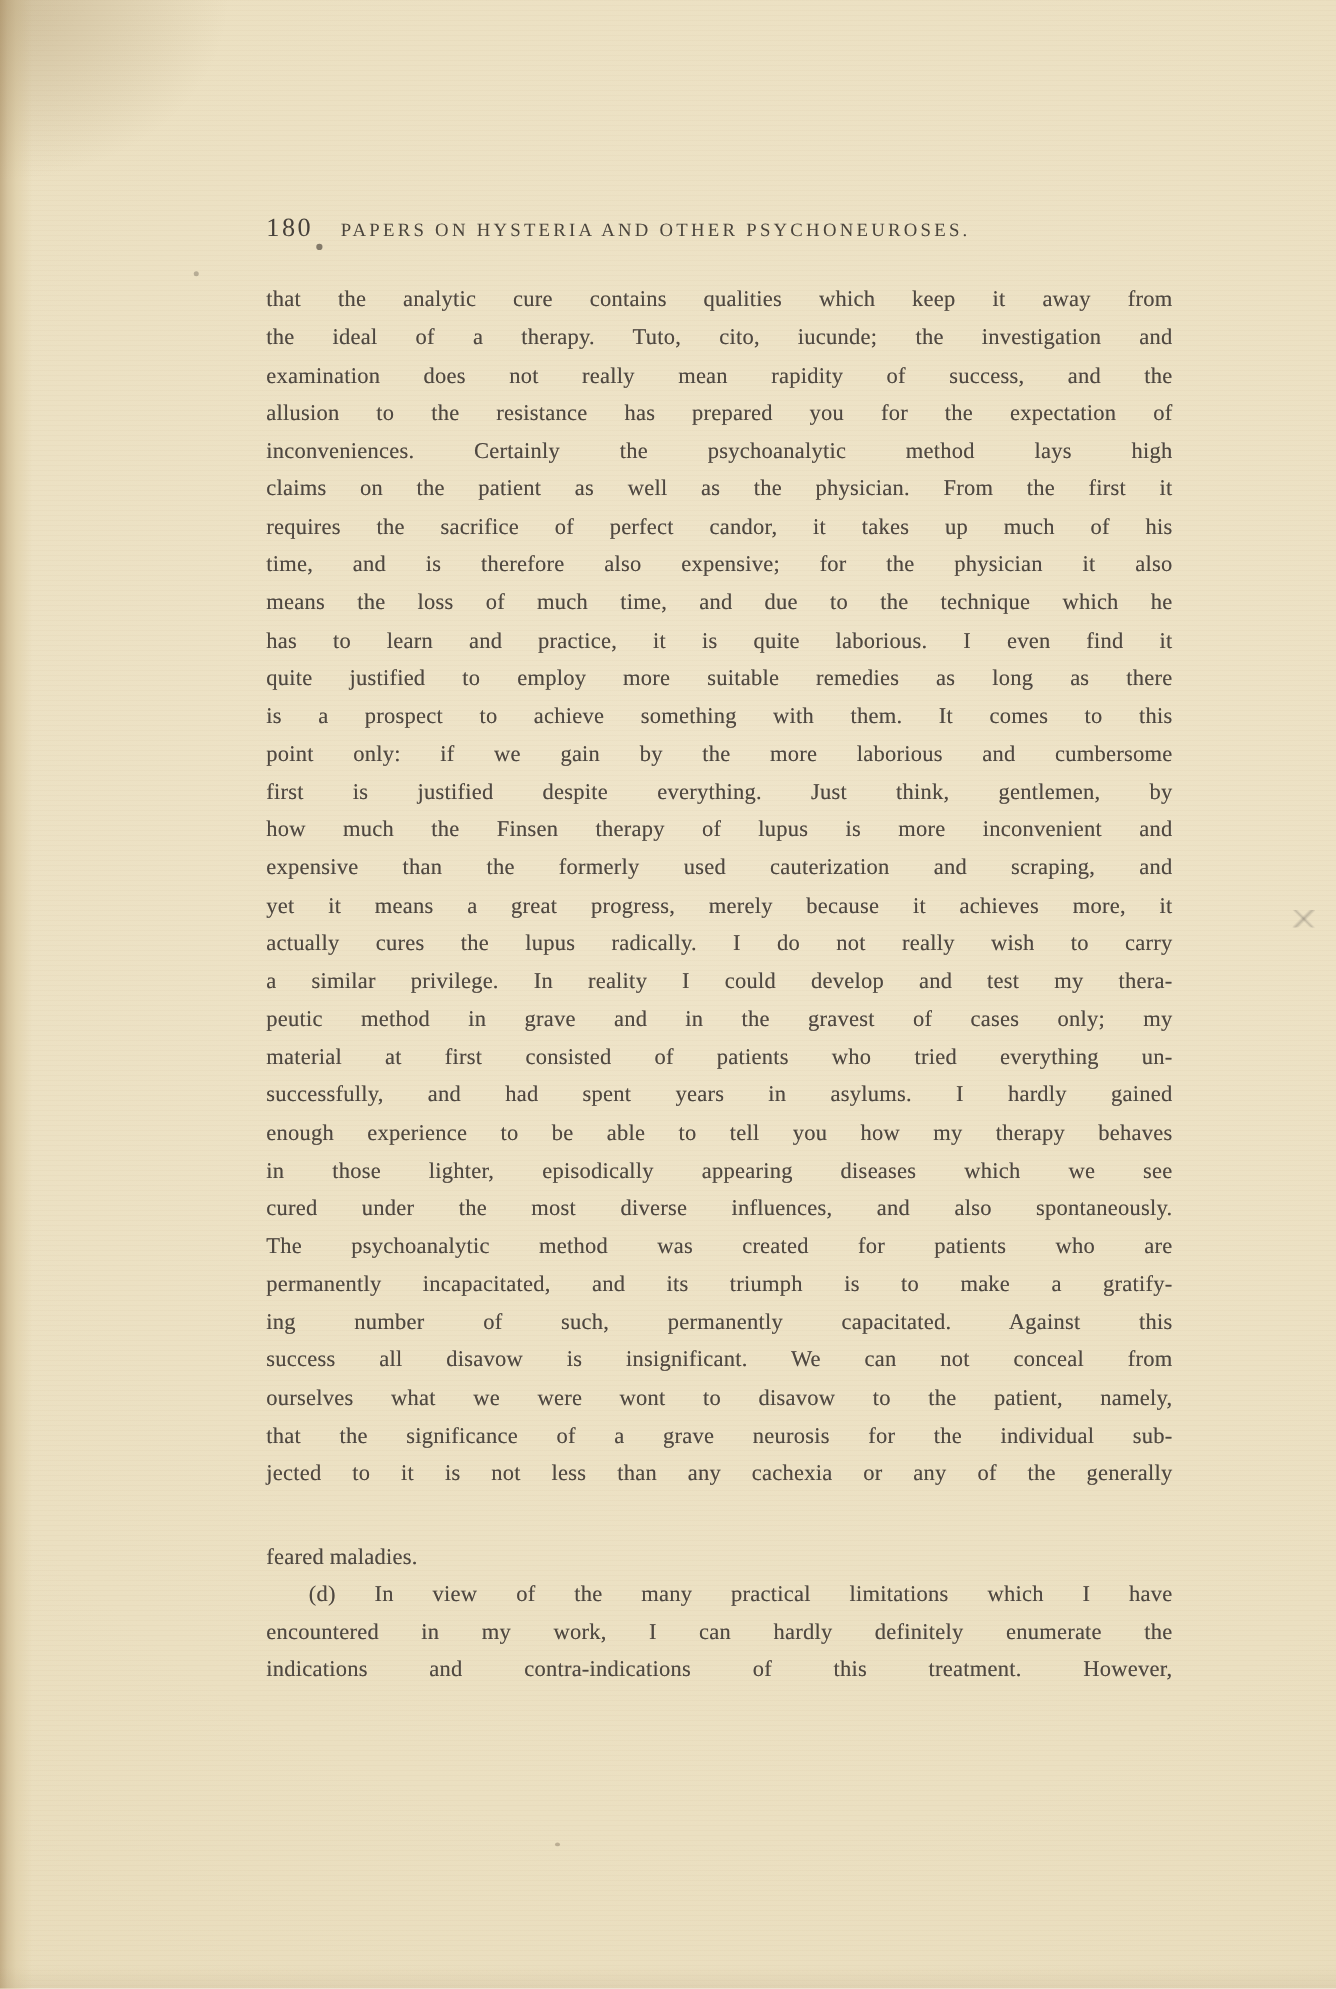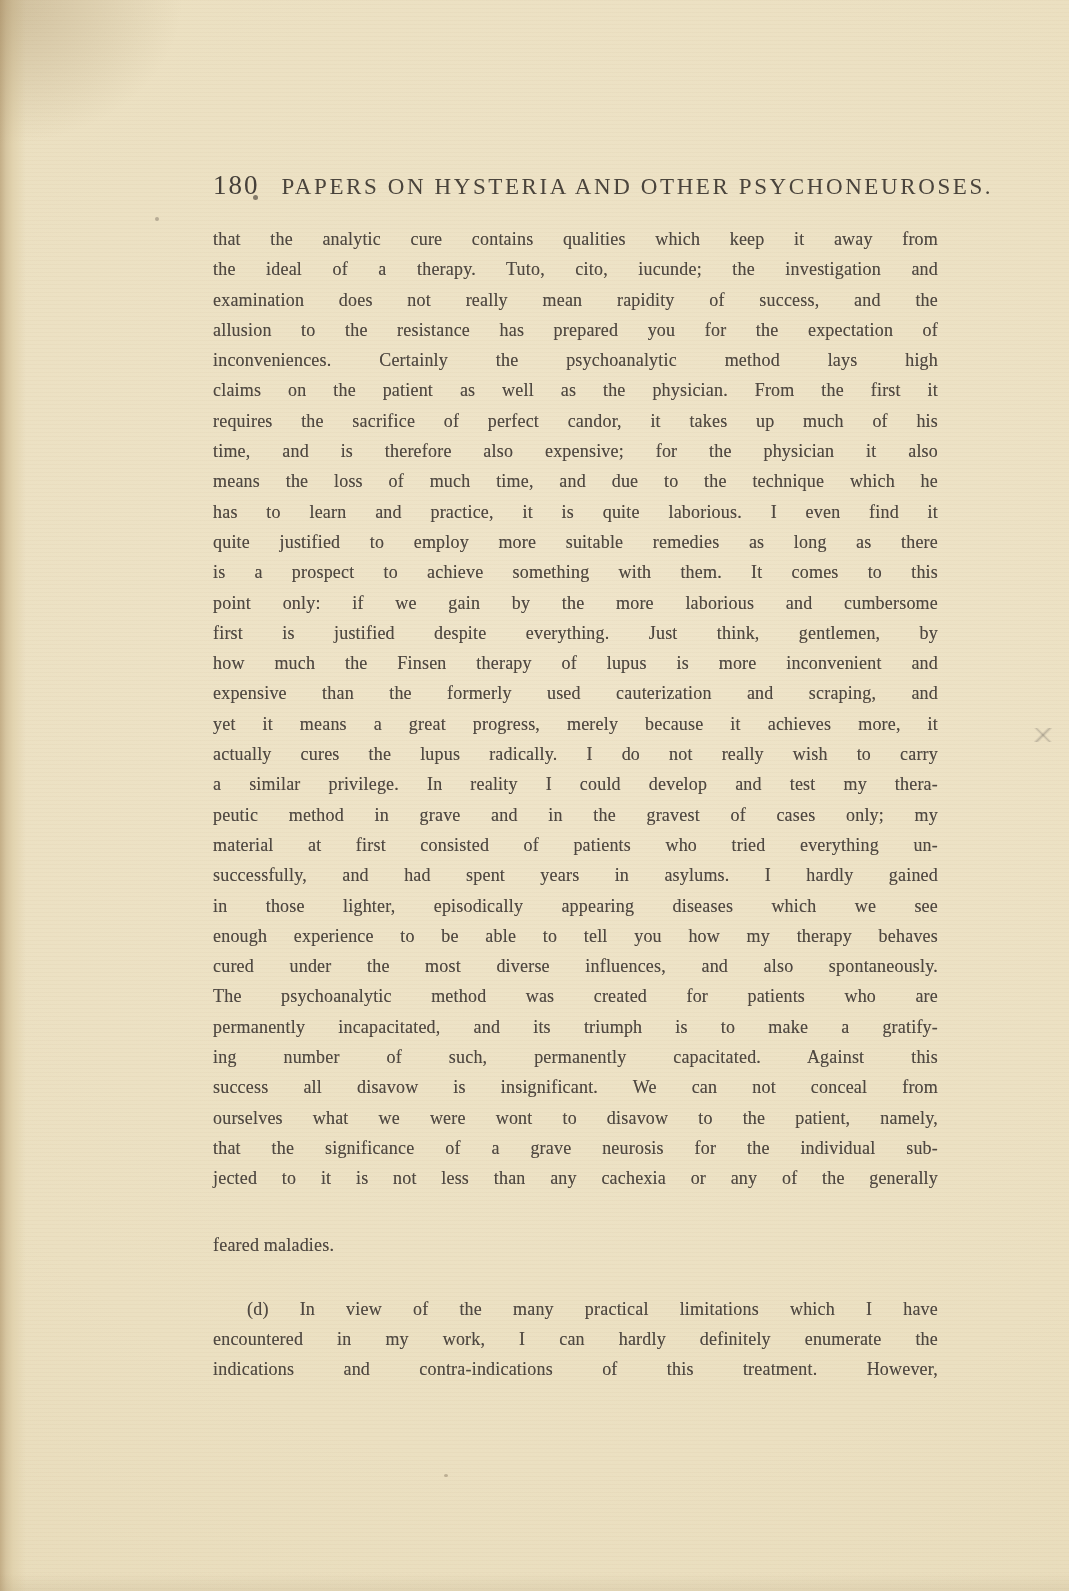--- a/index.html
+++ b/index.html
@@ -37,38 +37,38 @@
     background: linear-gradient(0deg, rgba(150,128,90,0.12), rgba(150,128,90,0));
   }
 
   .running-head {
     position: absolute; left: 213px; top: 170px; width: 730px;
     display: flex; align-items: baseline;
     color: #46403a;
     white-space: nowrap;
   }
   .folio {
-    font-size: 27px; letter-spacing: 2px;
+    font-size: 21px; letter-spacing: 2px;
   }
   .running-title {
     margin-left: 22px;
-    font-size: 23px; letter-spacing: 2.6px;
+    font-size: 15px; letter-spacing: 2.6px;
     color: #4a443c;
   }
 
   .body-text {
     position: absolute; left: 213px; top: 224px; width: 725px;
     font-size: 18px; line-height: 30.3px;
     color: #4f4841;
     letter-spacing: 0.2px;
     text-shadow: 0 0 0.5px rgba(79,72,65,0.5);
   }
   .line { text-align: justify; text-align-last: justify; }
   .line.para-end { text-align-last: left; margin-top: 36px; }
-  .line.indent { text-indent: 34px; margin-top: 34px; }
+  .line.indent { text-indent: 34px; }
 
   .speck { position: absolute; border-radius: 50%; pointer-events: none; }
   .speck-a { left: 253px; top: 195px; width: 5px; height: 5px; background: rgba(96,88,76,0.75); }
   .speck-b { left: 155px; top: 217px; width: 4px; height: 4px; background: rgba(130,120,104,0.5); }
   .speck-c { left: 444px; top: 1474px; width: 4px; height: 3px; background: rgba(130,116,94,0.45); }
   .smudge {
     position: absolute; left: 1034px; top: 728px; width: 18px; height: 14px;
     background:
       linear-gradient(135deg, rgba(110,104,96,0) 40%, rgba(110,104,96,0.35) 50%, rgba(110,104,96,0) 60%),
       linear-gradient(45deg, rgba(110,104,96,0) 42%, rgba(110,104,96,0.3) 50%, rgba(110,104,96,0) 58%);
@@ -105,22 +105,22 @@
       <div class="line">point only: if we gain by the more laborious and cumbersome</div>
       <div class="line">first is justified despite everything. Just think, gentlemen, by</div>
       <div class="line">how much the Finsen therapy of lupus is more inconvenient and</div>
       <div class="line">expensive than the formerly used cauterization and scraping, and</div>
       <div class="line">yet it means a great progress, merely because it achieves more, it</div>
       <div class="line">actually cures the lupus radically. I do not really wish to carry</div>
       <div class="line">a similar privilege. In reality I could develop and test my thera-</div>
       <div class="line">peutic method in grave and in the gravest of cases only; my</div>
       <div class="line">material at first consisted of patients who tried everything un-</div>
       <div class="line">successfully, and had spent years in asylums. I hardly gained</div>
+      <div class="line">enough experience to be able to tell you how my therapy behaves</div>
       <div class="line">in those lighter, episodically appearing diseases which we see</div>
-      <div class="line">enough experience to be able to tell you how my therapy behaves</div>
       <div class="line">cured under the most diverse influences, and also spontaneously.</div>
       <div class="line">The psychoanalytic method was created for patients who are</div>
       <div class="line">permanently incapacitated, and its triumph is to make a gratify-</div>
       <div class="line">ing number of such, permanently capacitated. Against this</div>
       <div class="line">success all disavow is insignificant. We can not conceal from</div>
       <div class="line">ourselves what we were wont to disavow to the patient, namely,</div>
       <div class="line">that the significance of a grave neurosis for the individual sub-</div>
       <div class="line">jected to it is not less than any cachexia or any of the generally</div>
       <div class="line para-end">feared maladies.</div>
       <div class="line indent">(d) In view of the many practical limitations which I have</div>

